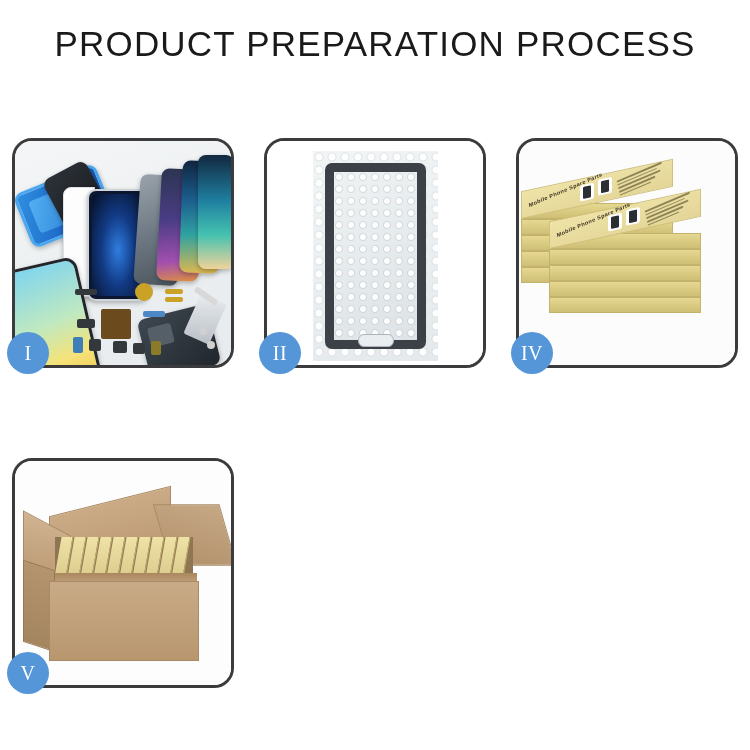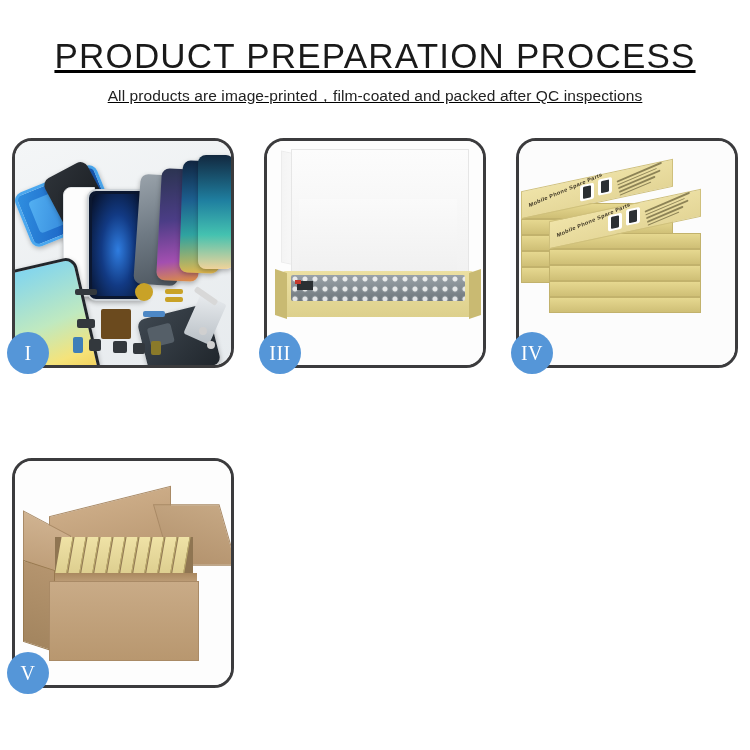--- a/index.html
+++ b/index.html
@@ -3,21 +3,21 @@
 <meta charset="utf-8">
 <style>
   html,body{margin:0;padding:0;}
   body{
     width:750px;height:750px;
     background:#ffffff;
     font-family:"Liberation Sans", sans-serif;
     overflow:hidden;
     position:relative;
   }
-  .header{ text-align:center; padding-top:38px;text-decoration:underline; }
+  .header{ text-align:center; padding-top:26px; }
   .title{
     font-size:35px;
     letter-spacing:1.2px;
     color:#1a1a1a;
     font-weight:400;
     font-family:"Liberation Sans", sans-serif;
     line-height:1.05;
     white-space:nowrap;
   }
   .subtitle{
@@ -251,21 +251,20 @@
   .vi-tape{position:absolute;left:60px;top:14px;width:18px;height:86px;
     background:linear-gradient(90deg,rgba(235,228,212,.55),rgba(210,198,176,.45));transform:rotate(-33deg);}
   .vi-tab{position:absolute;left:42px;top:98px;width:22px;height:18px;background:#a98a63;opacity:.75;}
   .vi-tab2{position:absolute;left:44px;top:170px;width:20px;height:16px;background:#a98a63;opacity:.7;}
 </style>
 </head>
 <body>
 
 <div class="header">
   <div class="title">PRODUCT PREPARATION PROCESS</div>
-  <div class="subtitle">All products are image-printed，film-coated and packed after QC inspections</div>
 </div>
 
 <div class="grid">
 
   <div class="panel">
     <div class="panel-inner p1">
       <div class="scr s-blueflat"></div>
       <div class="scr s-dark1"></div>
       <div class="scr s-white"></div>
       <div class="scr s-iphone"></div>
@@ -288,33 +287,29 @@
       <div class="chip c10"></div>
       <div class="chip c11"></div>
       <div class="chip c12"></div>
       <div class="chip c13"></div>
       <div class="chip c14"></div>
       <div class="chip c15"></div>
     </div>
     <div class="badge">I</div>
   </div>
 
-
   <div class="panel">
-    <div class="panel-inner p3">
-      <div class="lid-flapL"></div>
-      <div class="lid-flapR"></div>
-      <div class="lid-back"></div>
-      <div class="foam"></div>
-      <div class="tray">
-        <div class="tray-item"></div>
+    <div class="panel-inner p2">
+      <div class="wrap-sheet">
+        <div class="glass"></div>
       </div>
     </div>
-    <div class="badge">III</div>
+    <div class="badge">II</div>
   </div>
+
 
   <div class="panel">
     <div class="panel-inner p4">
 
       <div class="stackbox" style="left:2px;top:34px;">
         <div class="sb-top">
           <span class="sb-label">Mobile Phone Spare Parts</span>
           <span class="sb-ph" style="left:58px;top:6px;width:14px;height:16px;">
               <i></i>
             </span>

